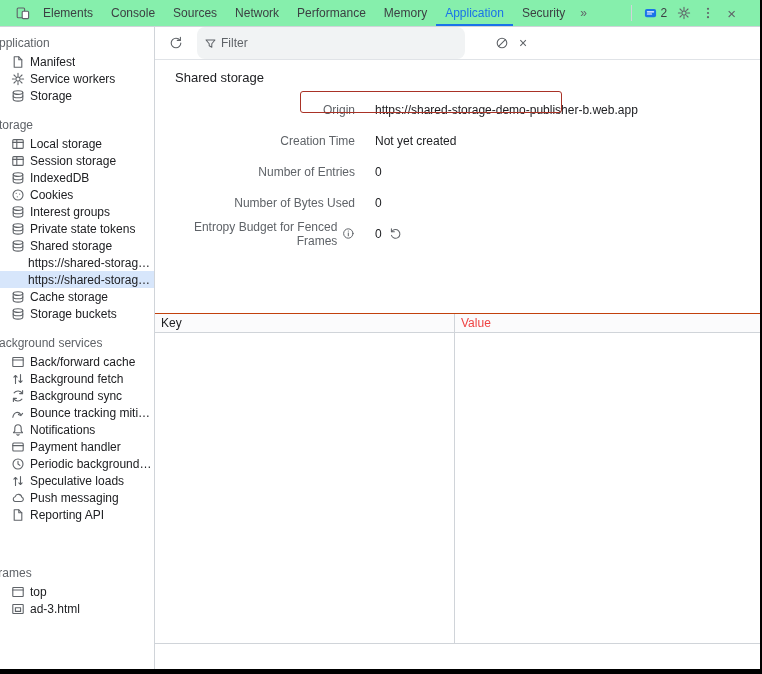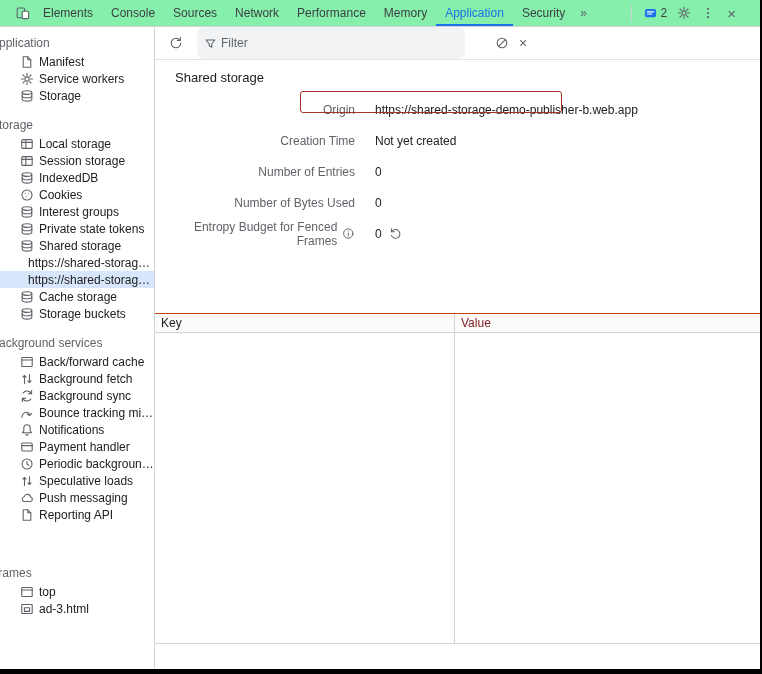--- a/index.html
+++ b/index.html
@@ -23,21 +23,21 @@
   .i13{width:13px;height:13px;stroke:#5f6368;fill:none;stroke-width:1.1;stroke-linecap:round;stroke-linejoin:round}
 
   
   .content{flex:1;display:flex;min-height:0}
 
   
   .sidebar{flex:0 0 155px;width:155px;border-right:1px solid #d0d4d9;overflow:hidden;padding-top:6px;background:#fff}
   .sec{margin-bottom:11px}
   .sec.frames{margin-top:40px}
   .sec-h{height:20px;line-height:20px;color:#5f6368;margin-left:-9px;white-space:nowrap}
-  .si{height:17px;display:flex;align-items:center;padding-left:20px;white-space:nowrap;cursor:pointer}
+  .si{height:17px;display:flex;align-items:center;padding-left:11px;white-space:nowrap;cursor:pointer}
   .si .ic{flex:0 0 14px;width:14px;height:14px;margin-right:5px;display:flex;align-items:center}
   .si.child{padding-left:28px}
   .si.selected{background:#d7e6fb}
   .si .lbl{overflow:hidden;text-overflow:ellipsis}
 
   
   .panel{flex:1;min-width:0;position:relative;display:flex;flex-direction:column;background:#fff}
   .ptoolbar{flex:0 0 27px;display:flex;align-items:center;padding:0 10px;border-bottom:1px solid #e0e3e7}
   .filter{margin-left:10px;width:268px;height:17px;background:#f1f3f4;border-radius:8px;display:flex;align-items:center;padding:16px 7px;gap:4px}
   .filter input{border:none;outline:none;background:transparent;flex:1;font:inherit;color:#202124}
@@ -47,21 +47,21 @@
   .ptitle{padding:10px 20px 6px;height:34px;font-size:13px;color:#202124}
   .report{padding:0}
   .rrow{height:31px;display:flex;align-items:center}
   .rlabel{flex:0 0 200px;width:200px;display:flex;justify-content:flex-end;align-items:center;gap:5px;color:#5f6368;text-align:right}
   .rvalue{margin-left:20px;display:flex;align-items:center;gap:7px;color:#202124}
   .annotation{position:absolute;left:145px;top:64px;width:262px;height:22px;border:1.5px solid #a93226;border-radius:3px;pointer-events:none}
 
   .kvtable{margin-top:64px;border-top:1px solid #c2410c}
   .kvhead{display:flex;height:19px;background:#fbfbfc;border-bottom:1px solid #d0d4d9;align-items:stretch}
   .kcol{flex:0 0 300px;width:300px;padding-left:6px;border-right:1px solid #d0d4d9;display:flex;align-items:center;color:#202124}
-  .vcol{flex:1;padding-left:6px;display:flex;align-items:center;color:#7f1d1d}
+  .vcol{flex:1;padding-left:6px;display:flex;align-items:center;color:#ef4444}
   .kvbody{display:flex;height:311px;border-bottom:1px solid #d0d4d9}
   .kvbody .kcell{flex:0 0 300px;width:300px;border-right:1px solid #d0d4d9}
   .kvbody .vcell{flex:1}
 </style>
 </head>
 <body>
 
 <div class="window">
 
   <header class="tabbar">

